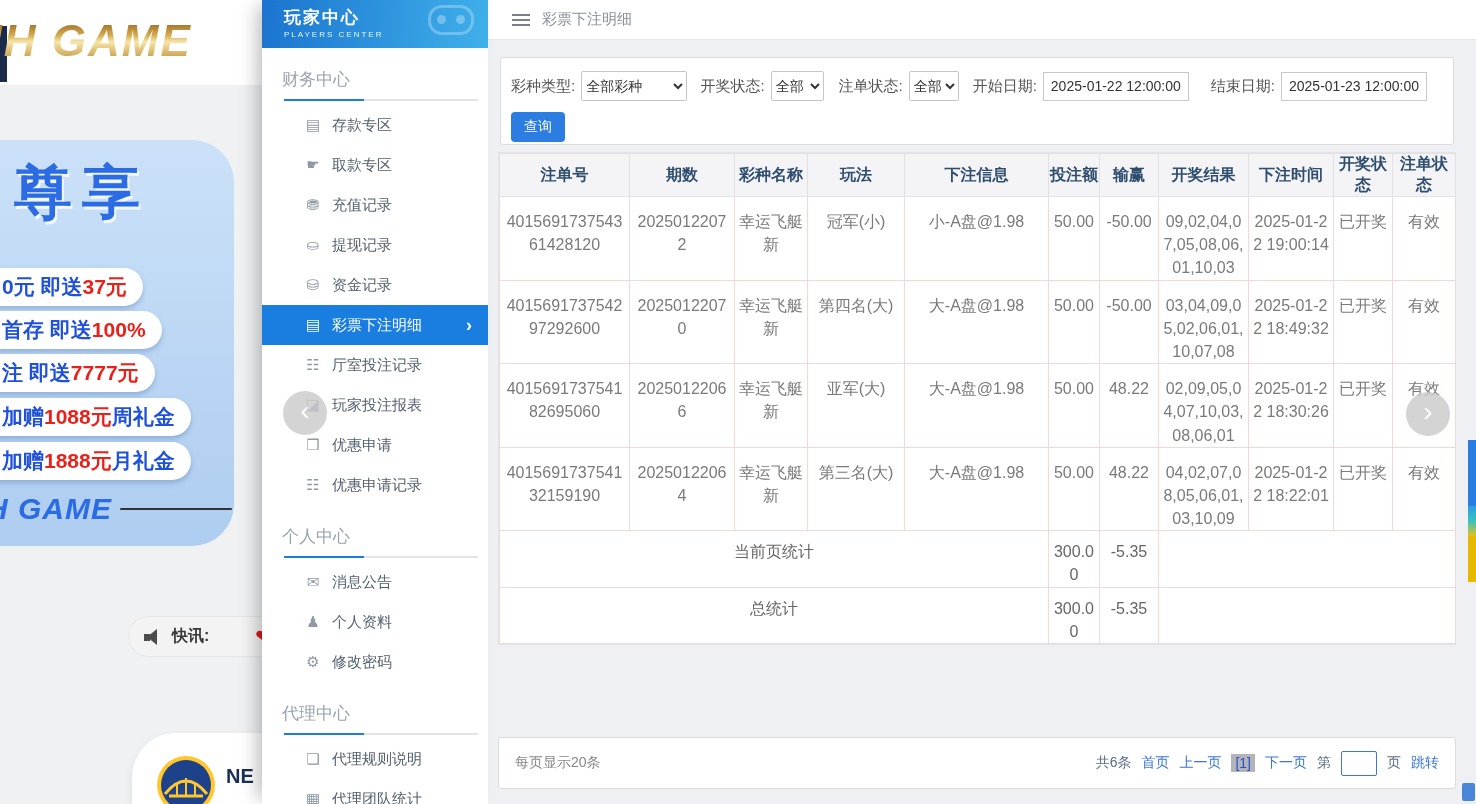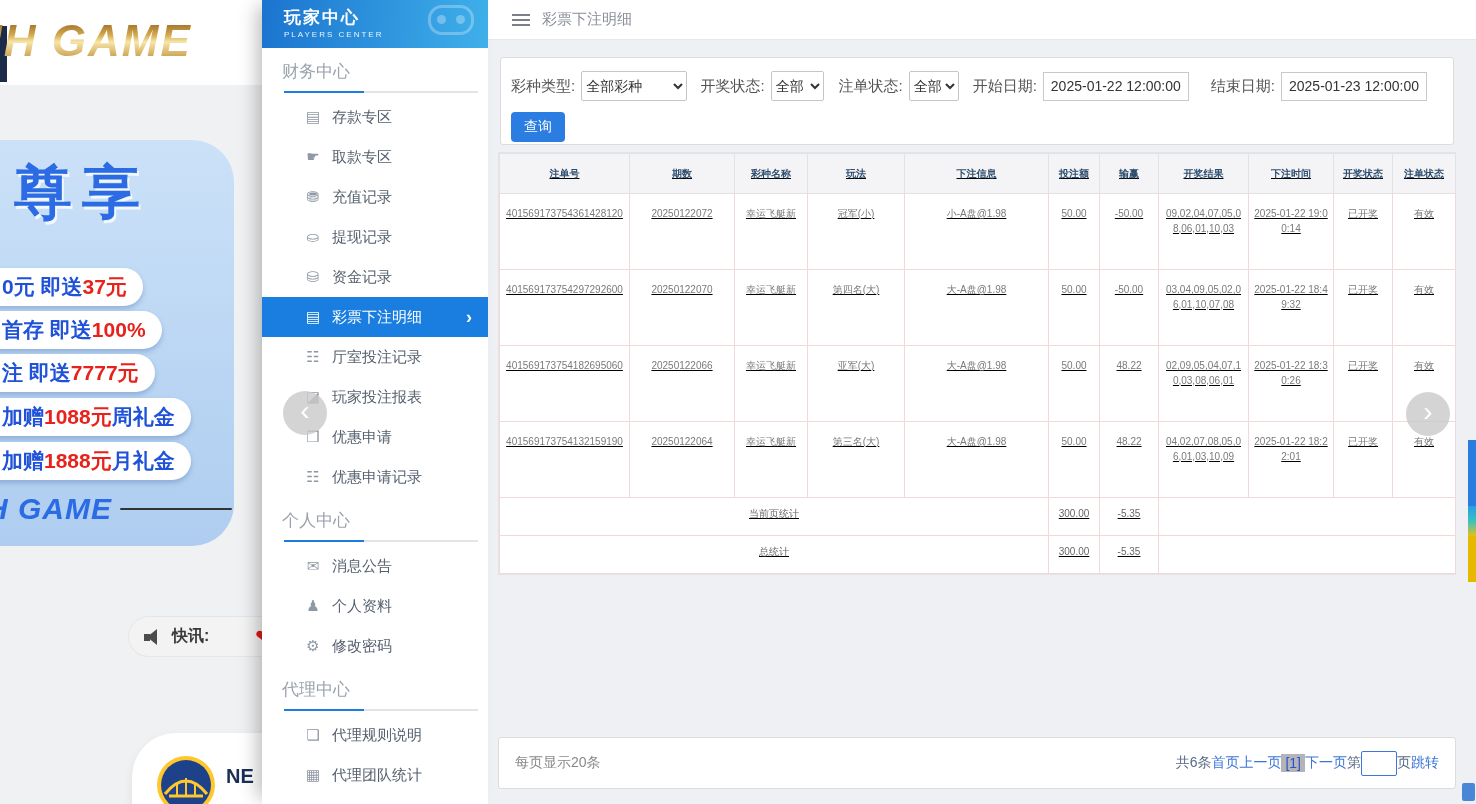--- a/index.html
+++ b/index.html
@@ -51,21 +51,21 @@
   .sb-head { height:48px; background:linear-gradient(95deg,#1b74cf,#3fb0ea);
     padding:6px 0 16px 22px; position:relative; overflow:hidden; }
   .sb-title { color:#fff; font-size:17px; font-weight:bold; letter-spacing:2px; }
   .sb-sub { color:#e8f5ff; font-size:8px; letter-spacing:2px; margin-top:1px; }
   .pad-decor { position:absolute; right:14px; top:5px; width:46px; height:30px;
     border:3px solid rgba(255,255,255,.28); border-radius:14px; }
   .pad-decor:before { content:""; position:absolute; left:6px; top:7px; width:9px; height:9px;
     border-radius:50%; background:rgba(255,255,255,.30); }
   .pad-decor:after { content:""; position:absolute; right:6px; top:7px; width:9px; height:9px;
     border-radius:50%; background:rgba(255,255,255,.30); }
-  .sb-section-title { margin:12px 0 0 20px; font-size:17px; color:#9aa2ac; }
+  .sb-section-title { margin:20px 0 0 20px; font-size:17px; color:#9aa2ac; }
   .sb-divider { margin:8px 10px 0 22px; height:2px; background:#e2e4e8; position:relative; }
   .sb-divider:before { content:""; position:absolute; left:0; top:0; width:80px; height:2px; background:#1a7ee0; }
   .sb-items { margin-top:4px; }
   .sb-item { height:40px; display:flex; align-items:center; padding-left:70px;
     position:relative; font-size:15px; color:#55606e; cursor:pointer; }
   .sb-icon { width:22px; margin-right:8px; margin-left:-30px; color:#8f98a5;
     font-size:15px; text-align:center; flex:none; }
   .sb-item.active { background:#1a7ee0; color:#fff; }
   .sb-item.active .sb-icon { color:#fff; }
   .sb-chev { position:absolute; right:16px; color:#fff; font-size:18px; font-weight:bold; }
@@ -84,32 +84,32 @@
   .filter-row select { height:30px; border:1px solid #c6c6c6; border-radius:2px;
     background:#fff; font-size:14px; color:#333; margin-right:8px; }
   .w-lottery{width:122px}.w-draw{width:62px}.w-order{width:54px}
   .date-input { width:146px; height:29px; border:1px solid #c9c9c9; font-size:14px;
     color:#333; padding:0 7px; margin-right:16px; }
   .btn-search { margin-top:11px; width:54px; height:30px; background:#2b7de2; color:#fff;
     border:none; border-radius:4px; font-size:14px; cursor:pointer; }
 
   .table-card { position:absolute; left:10px; top:152px; width:958px; background:#fff;
     border:1px solid #e4e4e6; }
-  table { width:100%; border-collapse:collapse; table-layout:fixed; font-size:10px;text-decoration:underline; }
+  table { width:100%; border-collapse:collapse; table-layout:fixed; font-size:16px; }
   th { height:40px; background:#f4f4f6; color:#2f4e6f; font-weight:bold;
     border:1px solid #e2e2e6; padding:0 1px; }
   td { height:76px; border:1px solid #f2d9d9; color:#7a7a7a; text-align:center;
     vertical-align:top; padding:13px 4px 0; word-break:break-all; line-height:1.45; }
   tr.summary td { height:38px; padding-top:9px; border-top:1px solid #dadada; color:#666; }
 
   .pager-card { position:absolute; left:10px; top:737px; width:958px; height:52px;
     background:#fff; border:1px solid #dcdcdc; border-radius:3px; display:flex;
     align-items:center; justify-content:space-between; padding:0 16px; }
   .page-size { color:#888; font-size:14px; }
-  .pager-right { display:flex; align-items:center; font-size:14px; color:#5a6b85; }
+  .pager-right { display:flex; align-items:center; gap:10px; font-size:14px; color:#5a6b85; }
   .plink { color:#3c76d6; text-decoration:none; cursor:pointer; }
   .pcur { background:#b3b3ba; color:#2b51c8; padding:1px 4px; }
   .jump-input { width:36px; height:25px; border:1px solid #3c76d6; border-radius:2px; }
 
   .arrow { position:absolute; width:44px; height:44px; border-radius:50%;
     background:rgba(203,203,203,.82); color:#fff; font-size:28px; line-height:40px;
     text-align:center; z-index:5; cursor:pointer; user-select:none; }
   .arrow-left { left:283px; top:391px; }
   .arrow-right { left:1406px; top:392px; }
 

